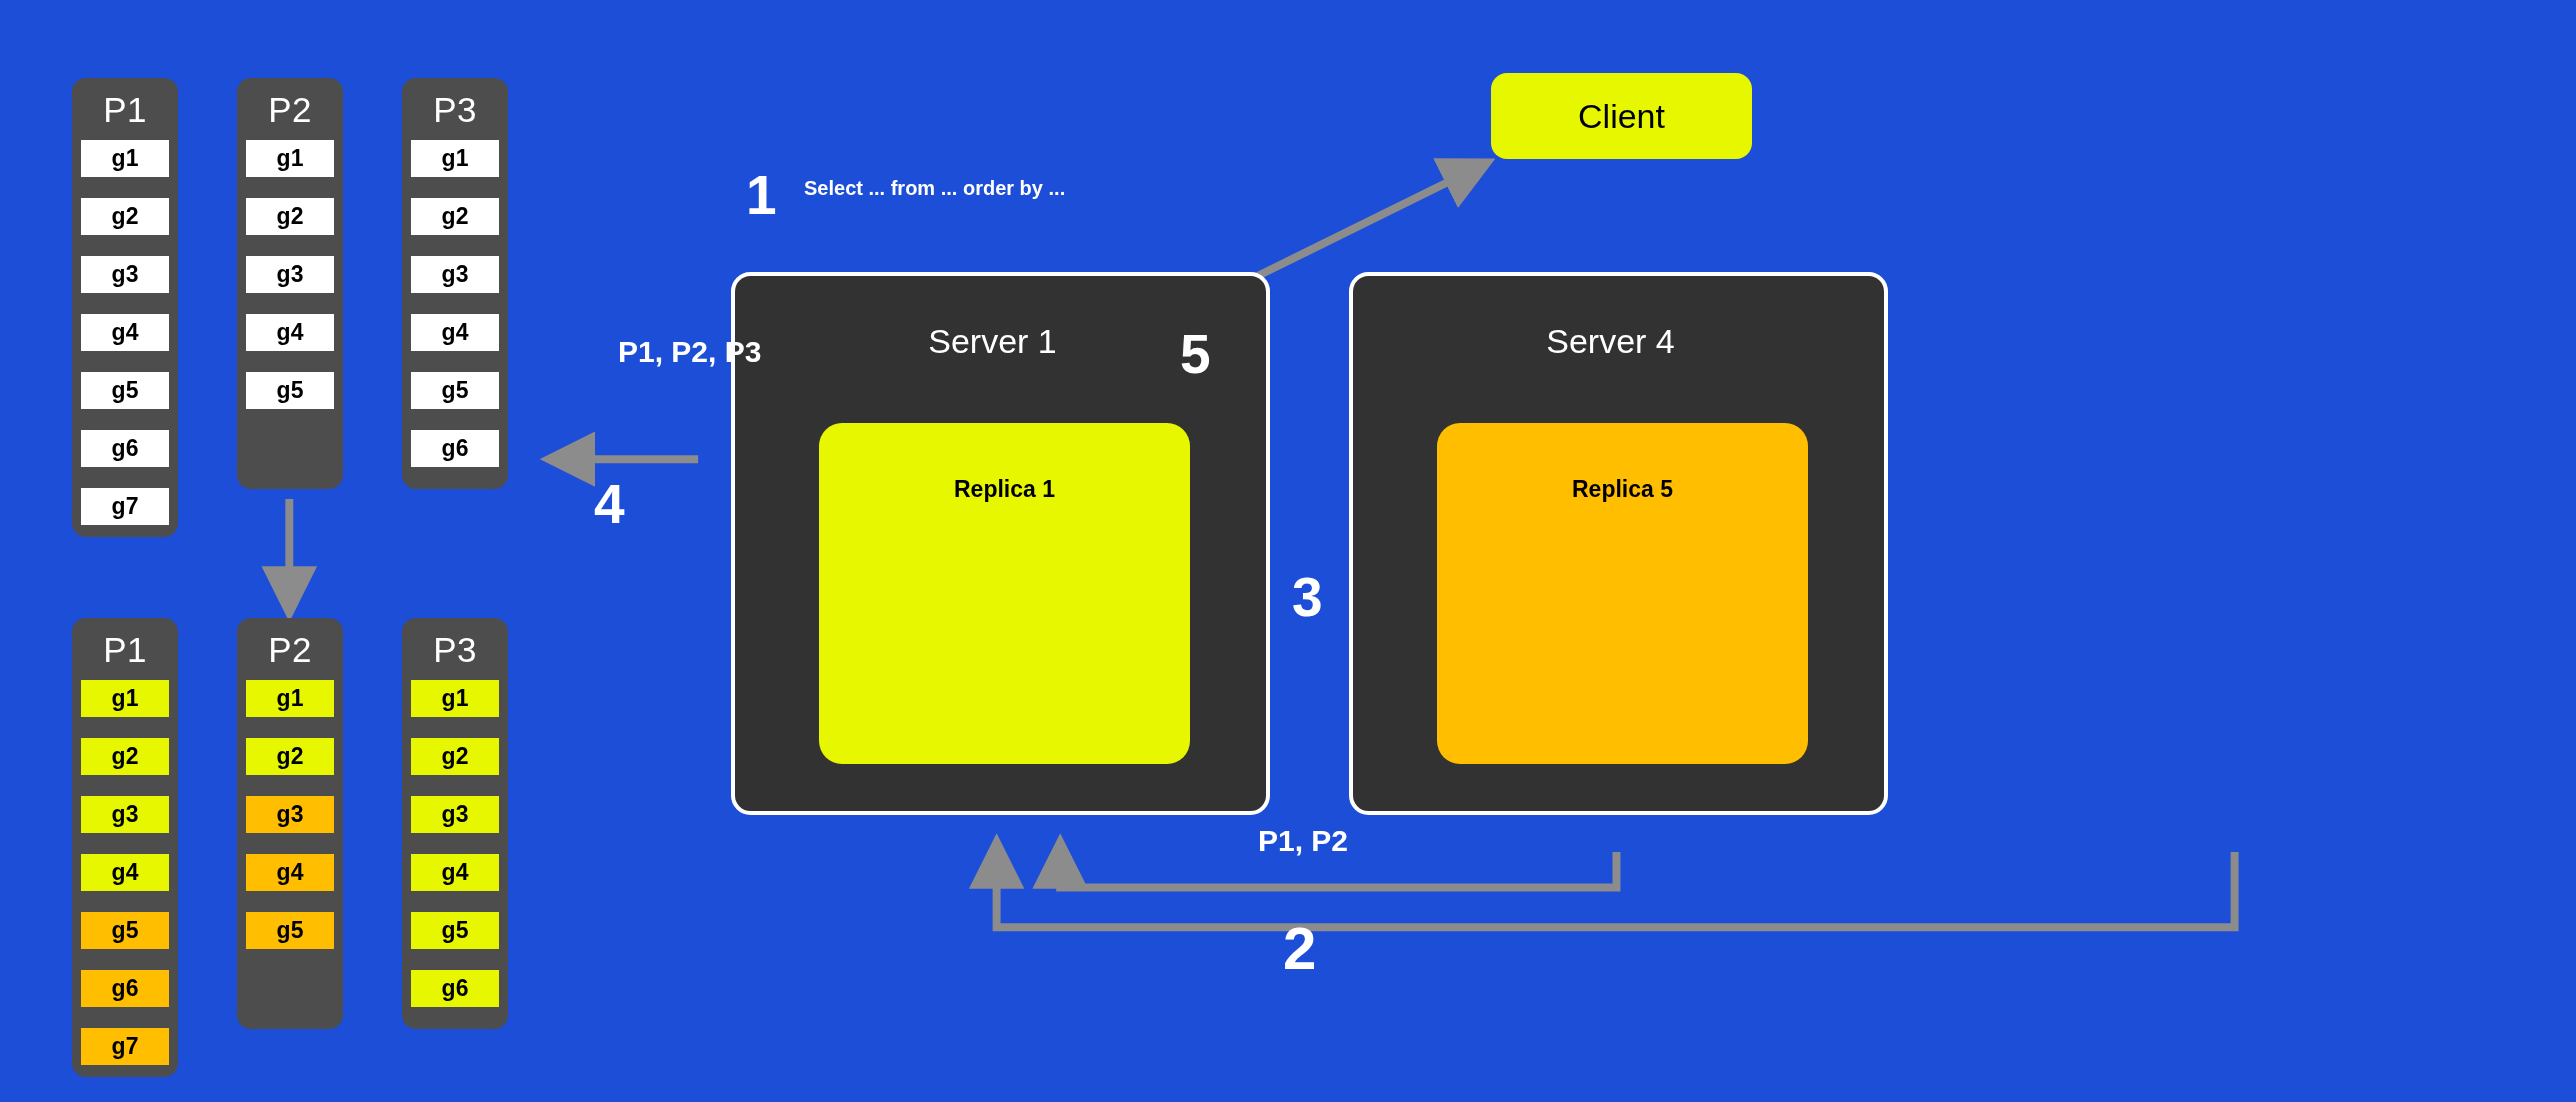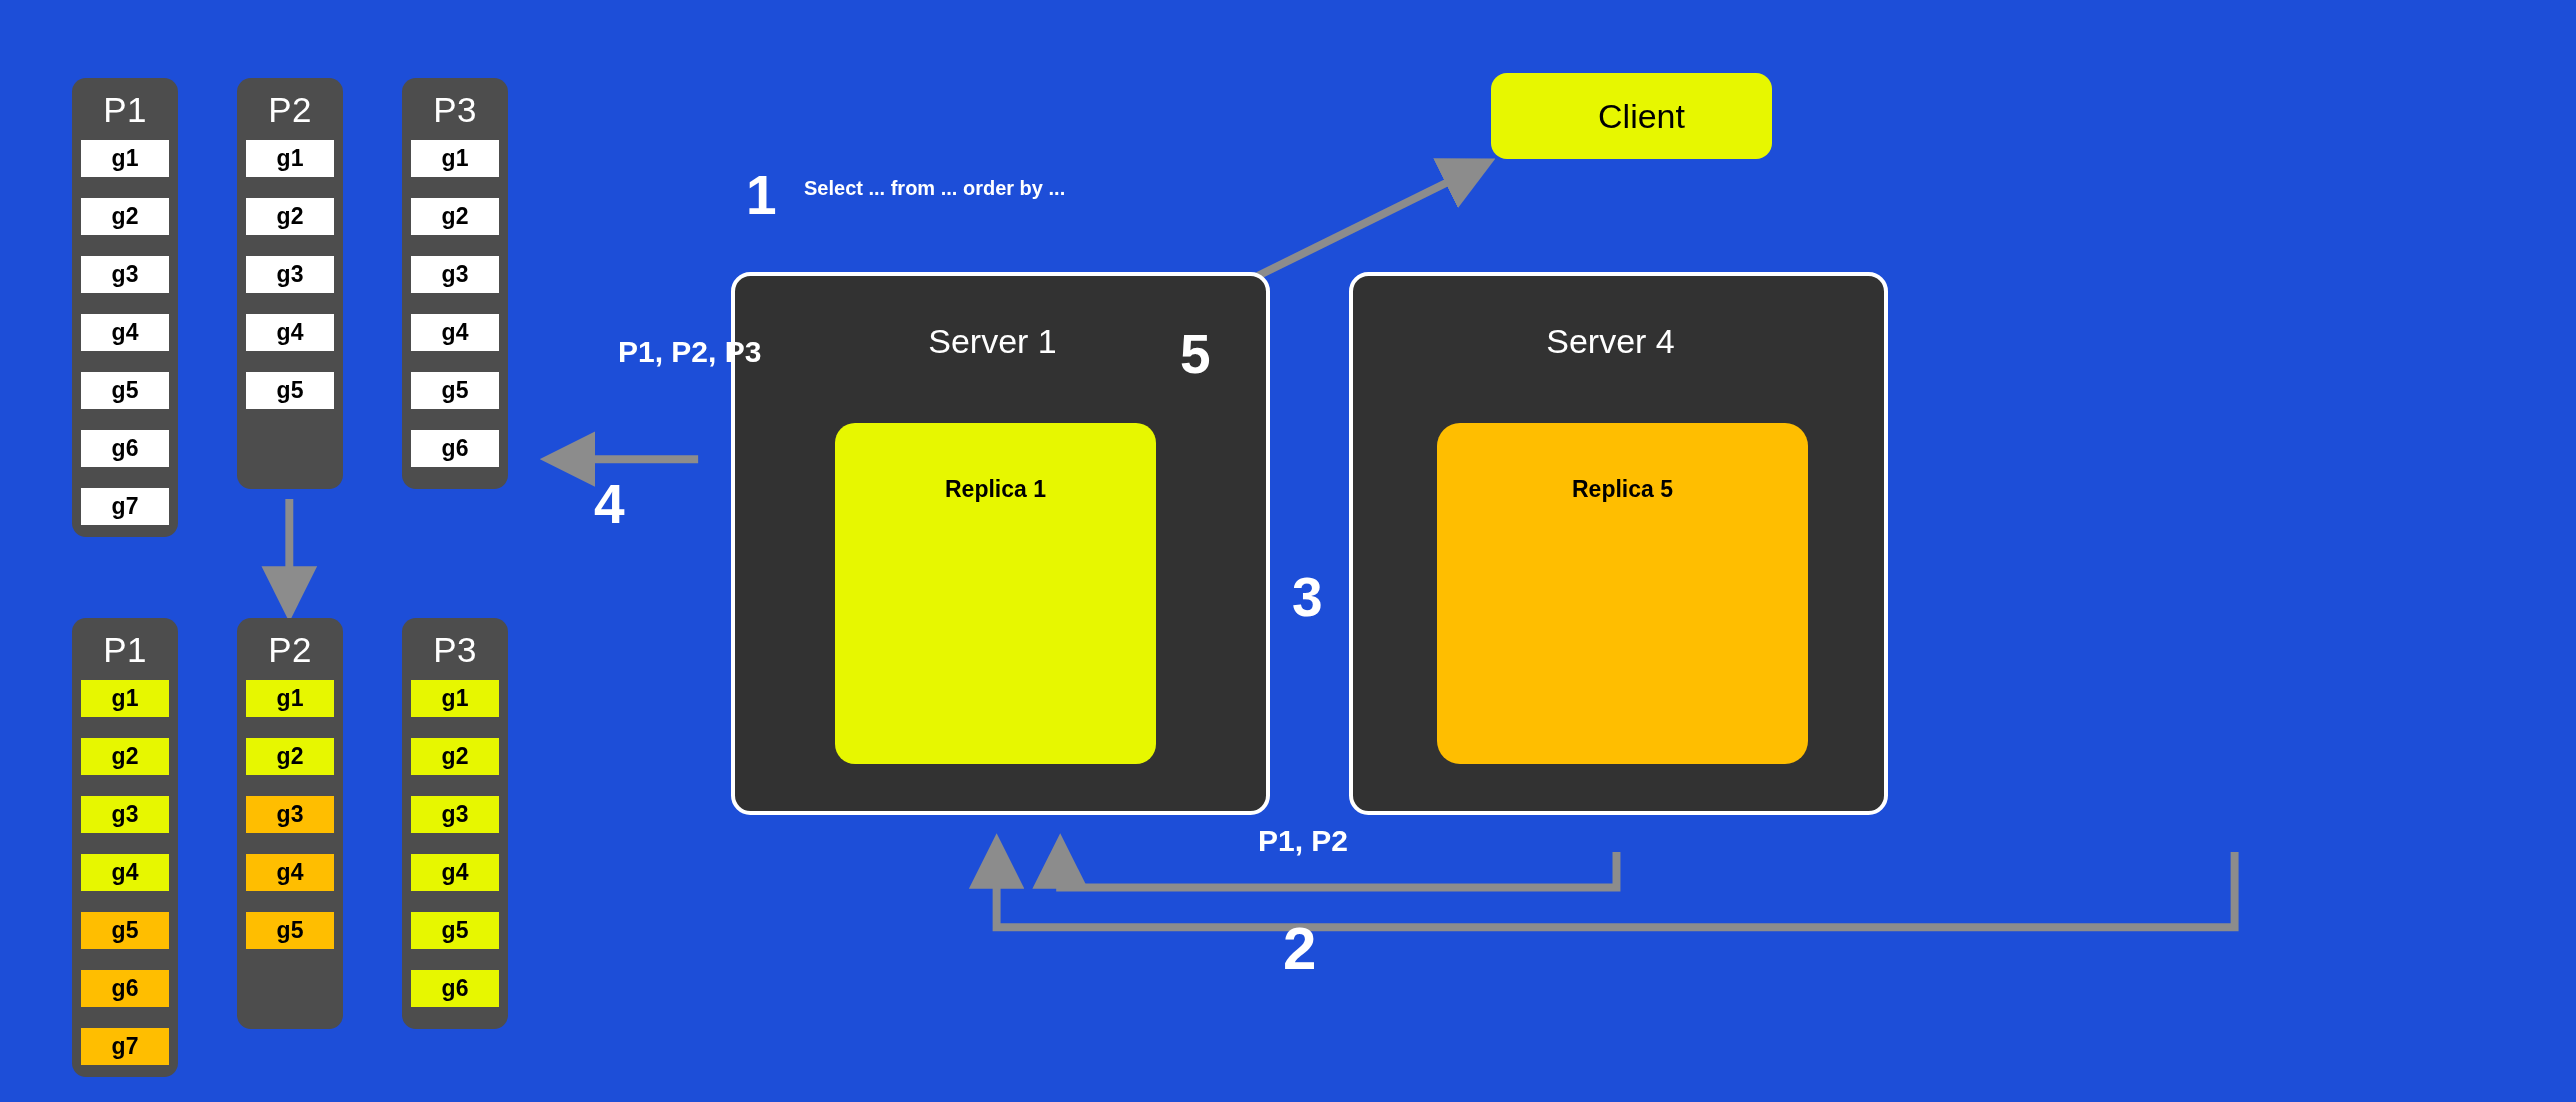--- a/index.html
+++ b/index.html
@@ -229,27 +229,27 @@
     <div class="cells">
       <div class="cell yellow">g1</div>
       <div class="cell yellow">g2</div>
       <div class="cell yellow">g3</div>
       <div class="cell yellow">g4</div>
       <div class="cell yellow">g5</div>
       <div class="cell yellow">g6</div>
     </div>
   </div>
 
-  <div class="client" style="left:1491px; top:73px; width:261px; height:86px;padding-left:20px;">
+  <div class="client" style="left:1491px; top:73px; width:261px; height:86px;">
     <span>Client</span>
   </div>
 
   <div class="server" style="left:731px; top:272px; width:539px; height:543px;">
     <div class="s-title">Server 1</div>
-    <div class="replica r1" style="left:100px; top:147px; width:321px; height:341px;border-radius:20px;">
+    <div class="replica r1" style="left:84px; top:147px; width:371px; height:341px;">
       <span>Replica 1</span>
     </div>
   </div>
 
   <div class="server" style="left:1349px; top:272px; width:539px; height:543px;">
     <div class="s-title">Server 4</div>
     <div class="replica r2" style="left:84px; top:147px; width:371px; height:341px;">
       <span>Replica 5</span>
     </div>
   </div>

